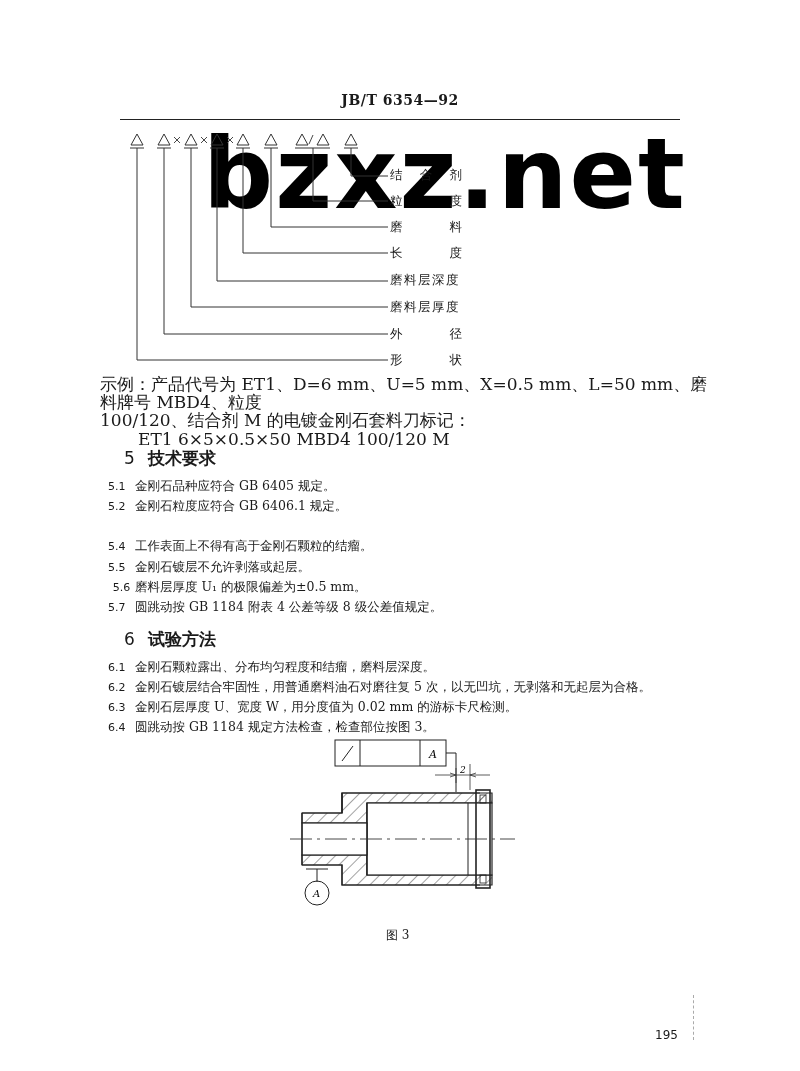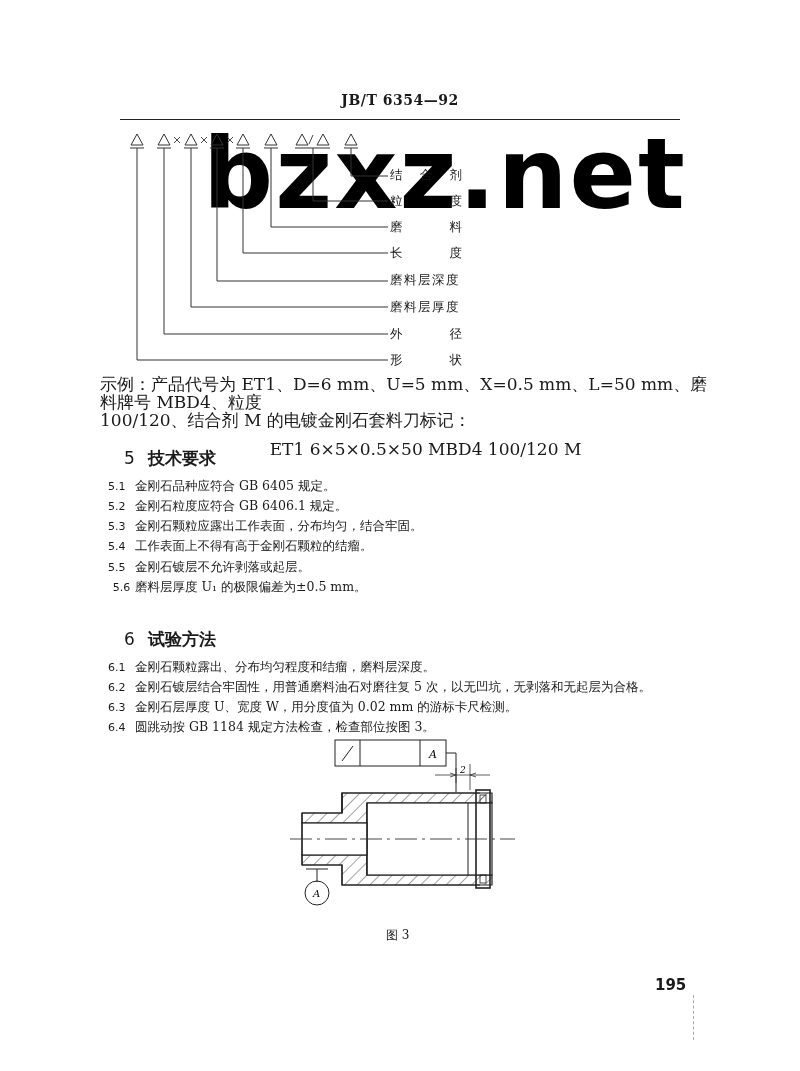--- a/index.html
+++ b/index.html
@@ -50,21 +50,21 @@
   .clause {
     position: absolute; left: 108px; font-size: 12.5px; white-space: nowrap;
   }
   .clause .num {
     display: inline-block; width: 27px;
     font-family: "DejaVu Sans", "Liberation Sans", sans-serif; font-size: 11px;
   }
   .figure { position: absolute; left: 290px; top: 735px; width: 230px; height: 180px; }
   .figure-caption { position: absolute; left: 386px; top: 927px; font-size: 12px; }
   .page-number {
-    position: absolute; left: 655px; top: 976px; font-size: 15px; font-weight: bold;
+    position: absolute; left: 655px; top: 1028px; font-size: 12px; font-weight: normal;
     font-family: "DejaVu Sans", sans-serif;
   }
   .page-mark {
     position: absolute; left: 693px; top: 995px; width: 0; height: 45px;
     border-left: 1px dashed #aaa;
   }
 </style>
 </head>
 <body>
 
@@ -150,32 +150,32 @@
     </div>
     <div class="label spread" style="top:352px;">
       <span>形</span>
         <span>状</span>
     </div>
   </div>
 
   <div class="text-block example">
     <div style="margin-left:-13px; margin-top:2px;">示例：产品代号为 ET1、D=6 mm、U=5 mm、X=0.5 mm、L=50 mm、磨料牌号 MBD4、粒度</div>
     <div style="margin-left:-13px;">100/120、结合剂 M 的电镀金刚石套料刀标记：</div>
-    <div class="indent" style="margin-left:-13px; margin-top:11px;text-align:center;">ET1  6×5×0.5×50 MBD4 100/120 M</div>
+    <div class="indent" style="margin-left:-13px; margin-top:1px;">ET1  6×5×0.5×50 MBD4 100/120 M</div>
   </div>
 
   <div class="section-title" style="top:447px;">
     <span class="num">5</span><span>技术要求</span>
   </div>
   <div class="clause" style="top:478px;"><span class="num">5.1</span><span>金刚石品种应符合 GB 6405 规定。</span></div>
   <div class="clause" style="top:498px;"><span class="num">5.2</span><span>金刚石粒度应符合 GB 6406.1 规定。</span></div>
-  <div class="clause" style="top:518px;"><span class="num">5.3</span><span>金刚石颗粒应露出工作表面，分布均匀，结合牢固。</span></div>
   <div class="clause" style="top:538px;"><span class="num">5.4</span><span>工作表面上不得有高于金刚石颗粒的结瘤。</span></div>
   <div class="clause" style="top:559px;"><span class="num">5.5</span><span>金刚石镀层不允许剥落或起层。</span></div>
   <div class="clause" style="top:579px;text-align:center;"><span class="num">5.6</span><span>磨料层厚度 U₁ 的极限偏差为±0.5 mm。</span></div>
+  <div class="clause" style="top:599px;"><span class="num">5.7</span><span>圆跳动按 GB 1184 附表 4 公差等级 8 级公差值规定。</span></div>
 
   <div class="section-title" style="top:628px;">
     <span class="num">6</span><span>试验方法</span>
   </div>
   <div class="clause" style="top:659px;"><span class="num">6.1</span><span>金刚石颗粒露出、分布均匀程度和结瘤，磨料层深度。</span></div>
   <div class="clause" style="top:679px;"><span class="num">6.2</span><span>金刚石镀层结合牢固性，用普通磨料油石对磨往复 5 次，以无凹坑，无剥落和无起层为合格。</span></div>
   <div class="clause" style="top:699px;"><span class="num">6.3</span><span>金刚石层厚度 U、宽度 W，用分度值为 0.02 mm 的游标卡尺检测。</span></div>
   <div class="clause" style="top:719px;"><span class="num">6.4</span><span>圆跳动按 GB 1184 规定方法检查，检查部位按图 3。</span></div>
 
   <div class="figure">

